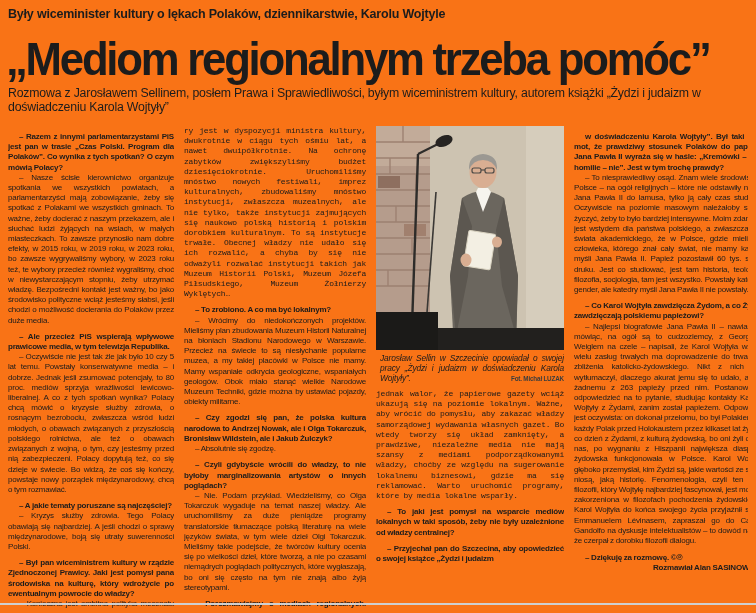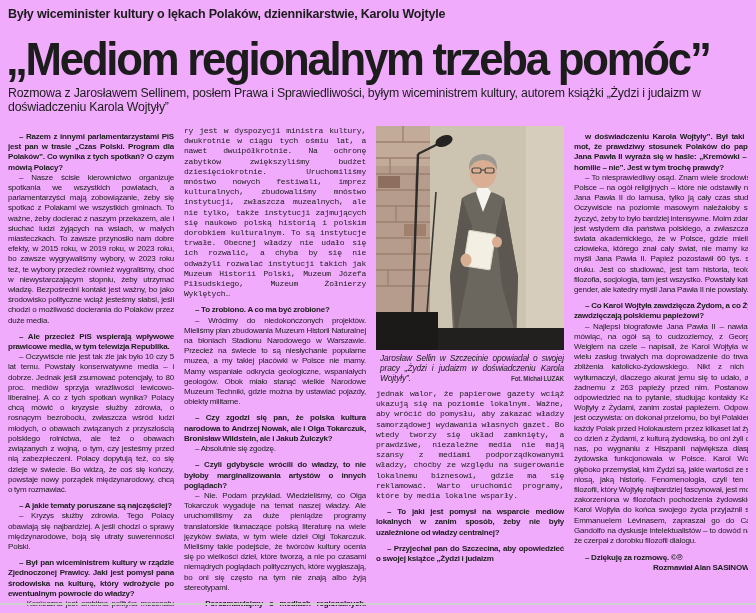--- a/index.html
+++ b/index.html
@@ -1,19 +1,19 @@
 <!DOCTYPE html>
 <html lang="pl"><head>
 <meta charset="utf-8">
 <style>
   html,body{margin:0;padding:0;background:#ffffff;}
   .page{
     width:756px;height:613px;box-sizing:border-box;
     padding:5px 8px 0 6px;overflow:hidden;
-    font-family:"Liberation Sans",sans-serif;color:#1c1c1c;background:#f0abfc;
+    font-family:"Liberation Sans",sans-serif;color:#1c1c1c;background:#f97316;
     position:relative;
   }
   .kicker{
     font-size:12.5px;font-weight:bold;letter-spacing:-0.2px;margin:2px 0 0 2px;
   }
   .headline{
     font-size:47px;font-weight:bold;letter-spacing:-2.4px;line-height:1.0;
     margin:14px 0 0 0;white-space:nowrap;
     transform:scaleX(0.93);transform-origin:0 50%;
   }
@@ -67,21 +67,21 @@
         <p class="question">– Ale przecież PiS wspierają wpływowe prawicowe media, w tym telewizja Republika.</p>
         <p class="answer">– Oczywiście nie jest tak źle jak było 10 czy 5 lat temu. Powstały konserwatywne media – i dobrze. Jednak jeśli zsumować potencjały, to 80 proc. mediów sprzyja wrażliwości lewicowo-liberalnej. A co z tych spotkań wynika? Polacy chcą mówić o kryzysie służby zdrowia, o rosnącym bezrobociu, zwłaszcza wśród ludzi młodych, o obawach związanych z przyszłością polskiego rolnictwa, ale też o obawach związanych z wojną, o tym, czy jesteśmy przed nią zabezpieczeni. Polacy dopytują też, co się dzieje w świecie. Bo widzą, że coś się kończy, powstaje nowy porządek międzynarodowy, chcą o tym rozmawiać.</p>
         <p class="question">– A jakie tematy poruszane są najczęściej?</p>
         <p class="answer">– Kryzys służby zdrowia. Tego Polacy obawiają się najbardziej. A jeśli chodzi o sprawy międzynarodowe, boją się utraty suwerenności Polski.</p>
         <p class="question">– Był pan wiceministrem kultury w rządzie Zjednoczonej Prawicy. Jaki jest pomysł pana środowiska na kulturę, który wdrożycie po ewentualnym powrocie do władzy?</p>
         <p class="answer">– Konieczna jest ambitna polityka mecenatu państwa. Nie można kultury pozostawiać samej sobie. Myśmy przez osiem lat udowodnili, że taka polityka jest możliwa. Zwiększyliśmy budżet, któ-</p>
       </div>
 
     <div class="col">
         <p class="continuation">ry jest w dyspozycji ministra kultury, dwukrotnie w ciągu tych ośmiu lat, a nawet dwuipółkrotnie. Na ochronę zabytków zwiększyliśmy budżet dziesięciokrotnie. Uruchomiliśmy mnóstwo nowych festiwali, imprez kulturalnych, zbudowaliśmy mnóstwo instytucji, zwłaszcza muzealnych, ale nie tylko, także instytucji zajmujących się naukowo polską historią i polskim dorobkiem kulturalnym. To są instytucje trwałe. Obecnej władzy nie udało się ich rozwalić, a chyba by się nie odważyli rozwalać instytucji takich jak Muzeum Historii Polski, Muzeum Józefa Piłsudskiego, Muzeum Żołnierzy Wyklętych…</p>
-        <p class="question">– To zrobiono. A co ma być zrobione?</p>
+        <p class="question">– To zrobiono. A co ma być lokalnym?</p>
         <p class="answer">– Wrócimy do niedokończonych projektów. Mieliśmy plan zbudowania Muzeum Historii Naturalnej na błoniach Stadionu Narodowego w Warszawie. Przecież na świecie to są niesłychanie popularne muzea, a my takiej placówki w Polsce nie mamy. Mamy wspaniałe odkrycia geologiczne, wspaniałych geologów. Obok miało stanąć wielkie Narodowe Muzeum Techniki, gdzie można by ustawiać pojazdy, obiekty militarne.</p>
         <p class="question">– Czy zgodzi się pan, że polska kultura narodowa to Andrzej Nowak, ale i Olga Tokarczuk, Bronisław Wildstein, ale i Jakub Żulczyk?</p>
         <p class="answer">– Absolutnie się zgodzę.</p>
         <p class="question">– Czyli gdybyście wrócili do władzy, to nie byłoby marginalizowania artystów o innych poglądach?</p>
         <p class="answer">– Nie. Podam przykład. Wiedzieliśmy, co Olga Tokarczuk wygaduje na temat naszej władzy. Ale uruchomiliśmy za duże pieniądze programy translatorskie tłumaczące polską literaturę na wiele języków świata, w tym wiele dzieł Olgi Tokarczuk. Mieliśmy takie podejście, że twórców kultury ocenia się po wielkości dzieł, które tworzą, a nie po czasami niemądrych poglądach politycznych, które wygłaszają, bo oni się często na tym nie znają albo żyją stereotypami.</p>
         <p class="question">– Porozmawiajmy o mediach regionalnych. Minister kultury Marta Cienkowska ogłosiła niedawno program „Bliska kultura”, który ma wspierać takie media. To chyba dobry pomysł?</p>
         <p class="answer">– Uważam, że mediom regionalnym trzeba pomóc. Potrzebna jest pomoc państwowa. To jest</p>
       </div>
 
     <div class="col">
@@ -143,21 +143,21 @@
           <rect x="0" y="202" width="188" height="22" fill="#22201e"></rect>
           <rect x="0" y="186" width="62" height="38" fill="#1b1a18"></rect>
         </svg>
         <figcaption class="caption">
           <span>Jarosław Sellin w Szczecinie opowiadał o swojej pracy „Żydzi i judaizm w doświadczeniu Karola Wojtyły”.</span>
           <span class="credit">Fot. Michał LUZAK</span>
         </figcaption>
       </figure>
       <div>
           <p class="continuation">jednak walor, że papierowe gazety wciąż ukazują się na poziomie lokalnym. Ważne, aby wrócić do pomysłu, aby zakazać władzy samorządowej wydawania własnych gazet. Bo wtedy tworzy się układ zamknięty, a prawdziwe, niezależne media nie mają szansy z mediami podporządkowanymi władzy, choćby ze względu na sugerowanie lokalnemu biznesowi, gdzie ma się reklamować. Warto uruchomić programy, które by media lokalne wsparły.</p>
-          <p class="question">– To jaki jest pomysł na wsparcie mediów lokalnych w zanim sposób, żeby nie były uzależnione od władzy centralnej?</p>
+          <p class="question">– To jaki jest pomysł na wsparcie mediów lokalnych w taki sposób, żeby nie były uzależnione od władzy centralnej?</p>
           <p class="question">– Przyjechał pan do Szczecina, aby opowiedzieć o swojej książce „Żydzi i judaizm</p>
         </div>
     </div>
 
     <div class="col">
         <p class="question">w doświadczeniu Karola Wojtyły”. Był taki bon mot, że prawdziwy stosunek Polaków do papieża Jana Pawła II wyraża się w haśle: „Kremówki – tak, homilie – nie”. Jest w tym trochę prawdy?</p>
         <p class="answer">– To niesprawiedliwy osąd. Znam wiele środowisk w Polsce – na ogół religijnych – które nie odstawiły nauki Jana Pawła II do lamusa, tylko ją cały czas studiują. Oczywiście na poziomie masowym należałoby sobie życzyć, żeby to było bardziej intensywne. Moim zdaniem jest wstydem dla państwa polskiego, a zwłaszcza dla świata akademickiego, że w Polsce, gdzie mieliśmy człowieka, którego znał cały świat, nie mamy katedr myśli Jana Pawła II. Papież pozostawił 60 tys. stron druku. Jest co studiować, jest tam historia, teologia, filozofia, socjologia, tam jest wszystko. Powstały katedry gender, ale katedry myśli Jana Pawła II nie powstały.</p>
         <p class="question">– Co Karol Wojtyła zawdzięcza Żydom, a co Żydzi zawdzięczają polskiemu papieżowi?</p>
         <p class="answer">– Najlepsi biografowie Jana Pawła II – nawiasem mówiąc, na ogół są to cudzoziemcy, z George’m Weiglem na czele – napisali, że Karol Wojtyła wśród wielu zasług trwałych ma doprowadzenie do trwałego zbliżenia katolicko-żydowskiego. Nikt z nich nie wytłumaczył, dlaczego akurat jemu się to udało, a nie żadnemu z 263 papieży przed nim. Postanowiłem odpowiedzieć na to pytanie, studiując kontakty Karola Wojtyły z Żydami, zanim został papieżem. Odpowiedź jest oczywista: on dokonał przełomu, bo był Polakiem. A każdy Polak przed Holokaustem przez kilkaset lat żył na co dzień z Żydami, z kulturą żydowską, bo oni żyli obok nas, po wygnaniu z Hiszpanii największa diaspora żydowska funkcjonowała w Polsce. Karol Wojtyła głęboko przemyślał, kim Żydzi są, jakie wartości ze sobą niosą, jaką historię. Fenomenologia, czyli ten nurt filozofii, który Wojtyłę najbardziej fascynował, jest mocno zakorzeniona w filozofach pochodzenia żydowskiego. Karol Wojtyła do końca swojego życia przyjaźnił się z Emmanuelem Lévinasem, zapraszał go do Castel Gandolfo na dyskusje intelektualistów – to dowód na to, że czerpał z dorobku filozofii dialogu.</p>
         <p class="thanks">– Dziękuję za rozmowę. ©℗</p>

